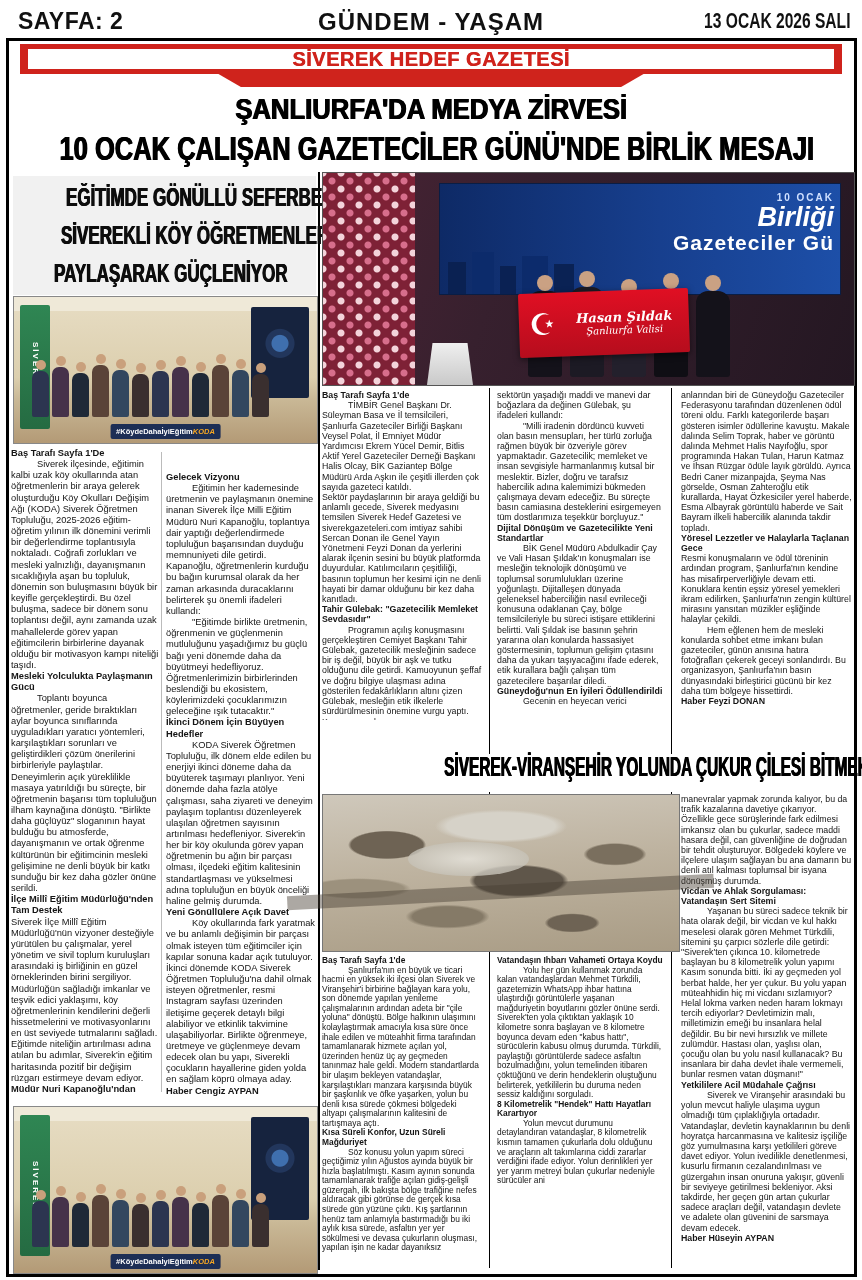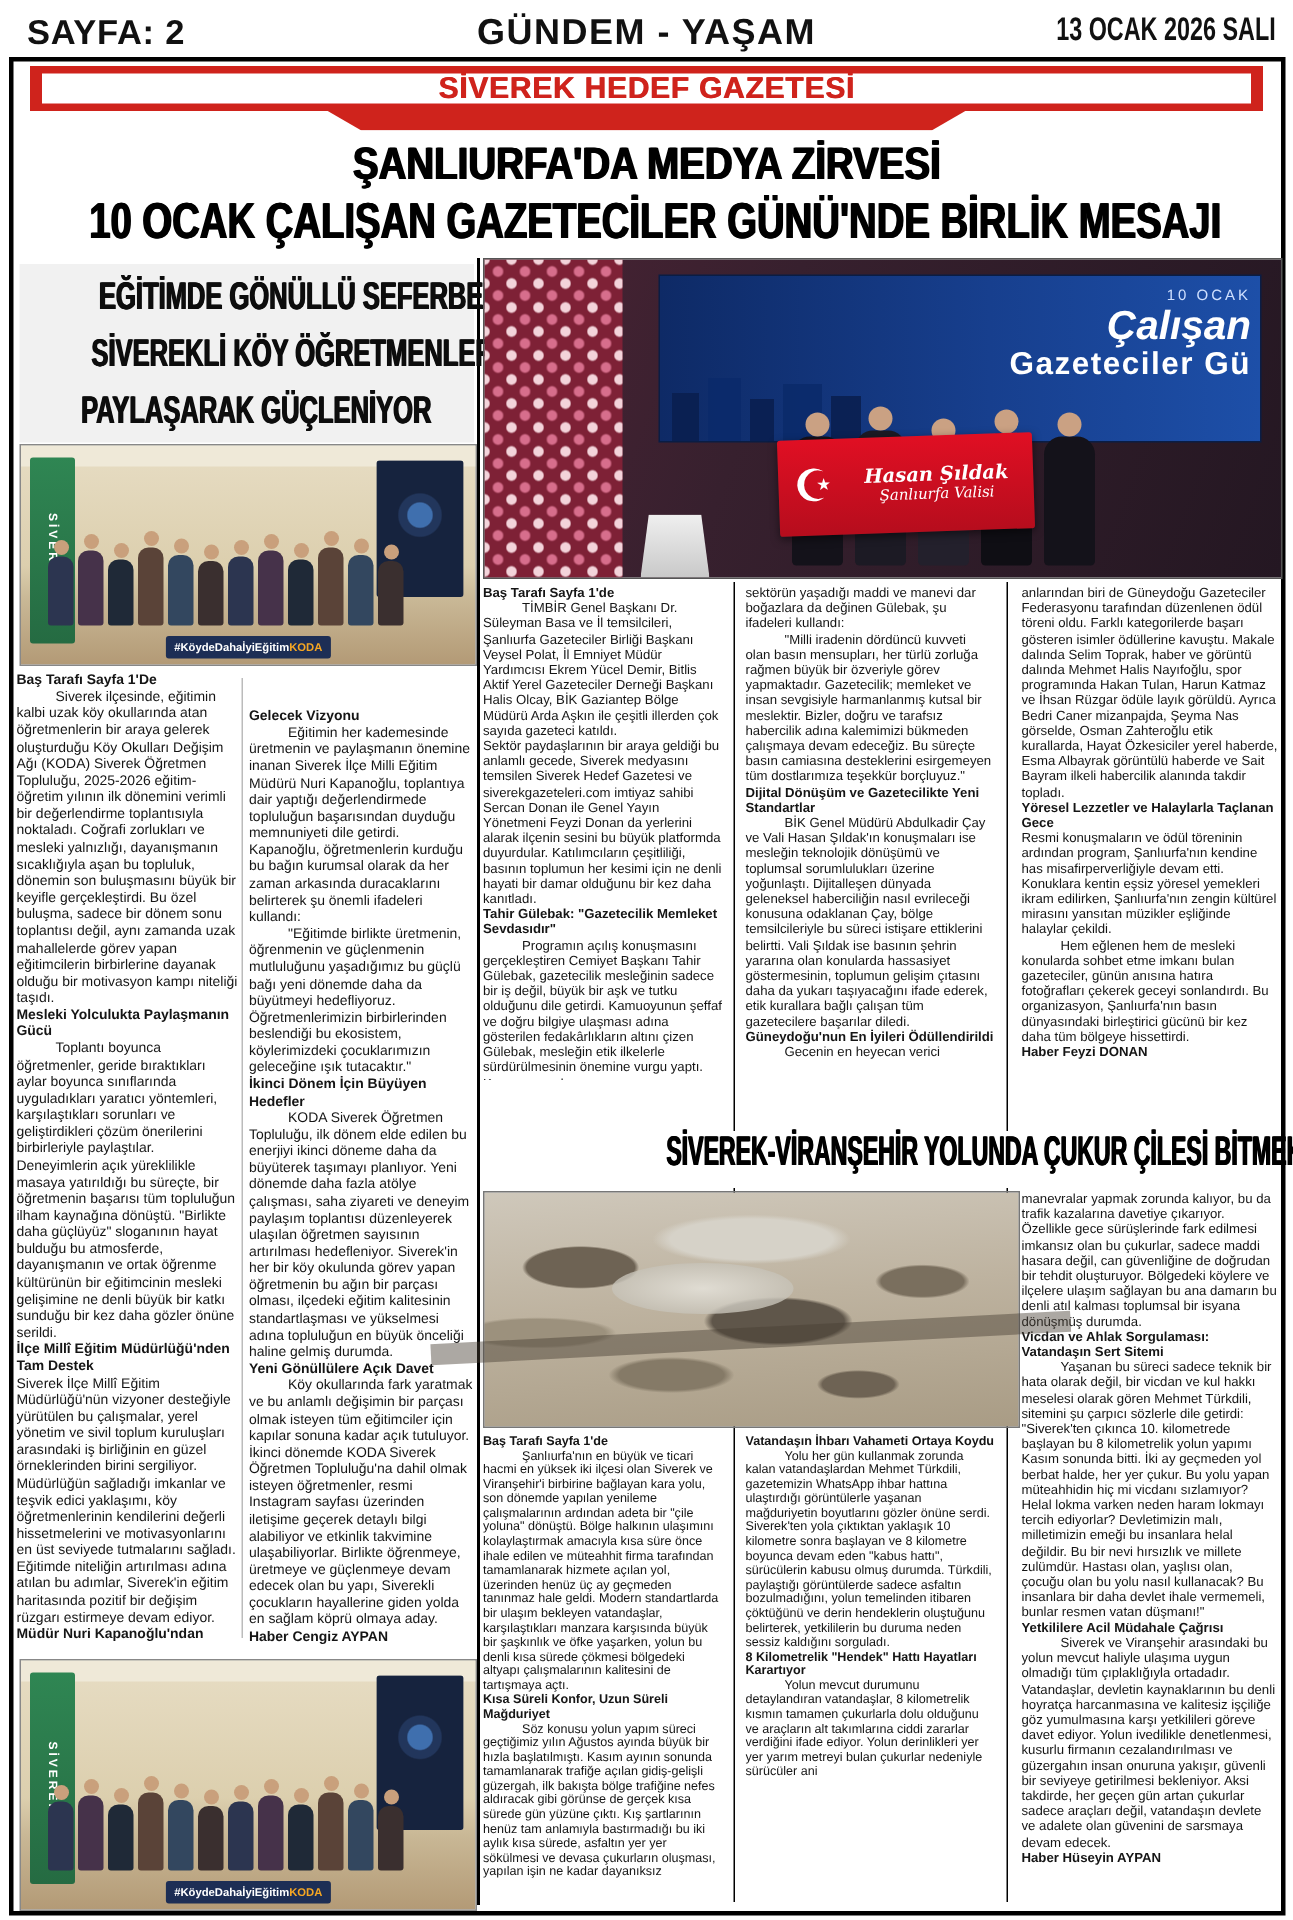--- a/index.html
+++ b/index.html
@@ -66,42 +66,42 @@
   #edu-photo2{top:1106px;height:166px;}
   .edu-photo .ceiling{position:absolute;left:0;top:0;right:0;height:14px;background:#efe9d8;}
   .edu-photo .green-banner{position:absolute;left:6px;top:8px;width:30px;height:85%;background:linear-gradient(#2f8653,#256b42);
         color:#fff;font-size:8px;font-weight:700;writing-mode:vertical-rl;text-orientation:mixed;
         display:flex;align-items:center;justify-content:center;letter-spacing:2px;border-radius:2px;}
   .edu-photo .art-panel{position:absolute;right:8px;top:10px;width:58px;height:62%;background:
         radial-gradient(circle at 50% 40%,#3f6fae 8px,#22365c 9px 14px,#16233e 15px),#16233e;border-radius:2px;}
   .edu-photo .people{position:absolute;left:40px;right:70px;bottom:26px;height:64px;display:flex;align-items:flex-end;justify-content:center;}
   .edu-photo .sign{position:absolute;left:50%;bottom:4px;transform:translateX(-50%);background:#1d2e55;color:#fff;
         font-size:7.5px;font-weight:700;padding:3px 6px;border-radius:2px;white-space:nowrap;}
-  .edu-photo .sign .koda{color:#f5a623;margin-left:0;}
+  .edu-photo .sign .koda{color:#f5a623;margin-left:0;font-style:italic;}
   .person{position:relative;width:17px;height:46px;border-radius:7px 7px 2px 2px;margin:0 1.5px;background:#2c3550;flex:0 0 auto;}
   .person::before{content:"";position:absolute;top:-11px;left:3.5px;width:10px;height:10px;border-radius:50%;background:#c9a07c;}
   .person.p1{background:#46324a;height:50px;} .person.p2{background:#1f2937;height:44px;}
   .person.p3{background:#5a4338;height:52px;} .person.p4{background:#33475f;height:47px;}
   .person.p5{background:#3a2f2f;height:43px;}
   
   .media-photo{position:absolute;left:322px;top:172px;width:531px;height:212px;overflow:hidden;z-index:1;
         background:linear-gradient(110deg,#4a2334 0%,#37202e 35%,#241722 100%);border:1px solid #555;}
   .flower-wall{position:absolute;left:0;top:0;width:92px;height:100%;
         background:radial-gradient(circle,#d76e8c 3px,transparent 4px) 0 0/18px 16px,
                    radial-gradient(circle,#f3d3da 3px,transparent 4px) 9px 8px/18px 16px,#7e2136;}
   .led-screen{position:absolute;left:116px;top:10px;width:400px;height:110px;overflow:hidden;
         background:linear-gradient(90deg,#0e2a66 0%,#173f8e 55%,#1d4fa8 100%);border:1px solid #0a1d44;}
   .led-screen .skyline{position:absolute;left:8px;bottom:0;width:150px;height:46px;
         background:linear-gradient(#0a2050,#0a2050) 0 14px/18px 32px,
                    linear-gradient(#0c2b6b,#0c2b6b) 24px 4px/22px 42px,
                    linear-gradient(#0a2050,#0a2050) 52px 18px/16px 28px,
                    linear-gradient(#0c2b6b,#0c2b6b) 74px 8px/26px 38px,
                    linear-gradient(#0a2050,#0a2050) 106px 16px/20px 30px;background-repeat:no-repeat;opacity:.9;}
   .screen-text{position:absolute;right:6px;top:8px;text-align:right;color:#fff;}
-  .screen-text .st1{display:block;font-size:10px;letter-spacing:2px;color:#cfe0ff;font-weight:400;}
+  .screen-text .st1{display:block;font-size:10px;letter-spacing:2px;color:#cfe0ff;font-weight:700;}
   .screen-text .st2{display:block;font-size:27px;font-weight:700;font-style:italic;line-height:1.05;}
   .screen-text .st3{display:block;font-size:21px;font-weight:700;line-height:1.1;letter-spacing:1px;}
   .stage-people{position:absolute;left:90px;right:10px;bottom:8px;height:96px;display:flex;align-items:flex-end;justify-content:center;gap:8px;}
   .suit{position:relative;width:34px;height:86px;background:#14121a;border-radius:12px 12px 3px 3px;flex:0 0 auto;}
   .suit::before{content:"";position:absolute;top:-16px;left:9px;width:16px;height:16px;border-radius:50%;background:#caa183;}
   .suit.s1{background:#1c1a24;height:90px;} .suit.s2{background:#23202c;height:82px;} .suit.s3{background:#0f0e14;height:88px;}
   .flag{position:absolute;left:196px;bottom:30px;width:170px;height:64px;background:linear-gradient(#e00f23,#b60d1d);
         transform:rotate(-2deg);border-radius:2px;box-shadow:0 2px 6px rgba(0,0,0,.5);display:flex;align-items:center;z-index:2;}
   .flag .crescent{font-size:30px;color:#fff;margin:0 4px 0 10px;line-height:1;}
   .flag .flag-lines{flex:1;text-align:center;color:#fff;font-family:"DejaVu Serif",serif;font-style:italic;}
@@ -226,21 +226,21 @@
       <span>#KöydeDahaİyiEğitim</span><span class="koda">KODA</span>
     </div>
   </div>
 
   <div class="media-photo">
     <div class="flower-wall"></div>
     <div class="led-screen">
       <div class="skyline"></div>
       <div class="screen-text">
         <span class="st1">10 OCAK</span>
-        <span class="st2">Çalışan</span>
+        <span class="st2">Birliği</span>
         <span class="st3">Gazeteciler Gü</span>
       </div>
     </div>
     <div class="podium"></div>
     <div class="stage-people">
         <span class="suit s0"></span>
         <span class="suit s1"></span>
         <span class="suit s2"></span>
         <span class="suit s3"></span>
         <span class="suit s0"></span>

